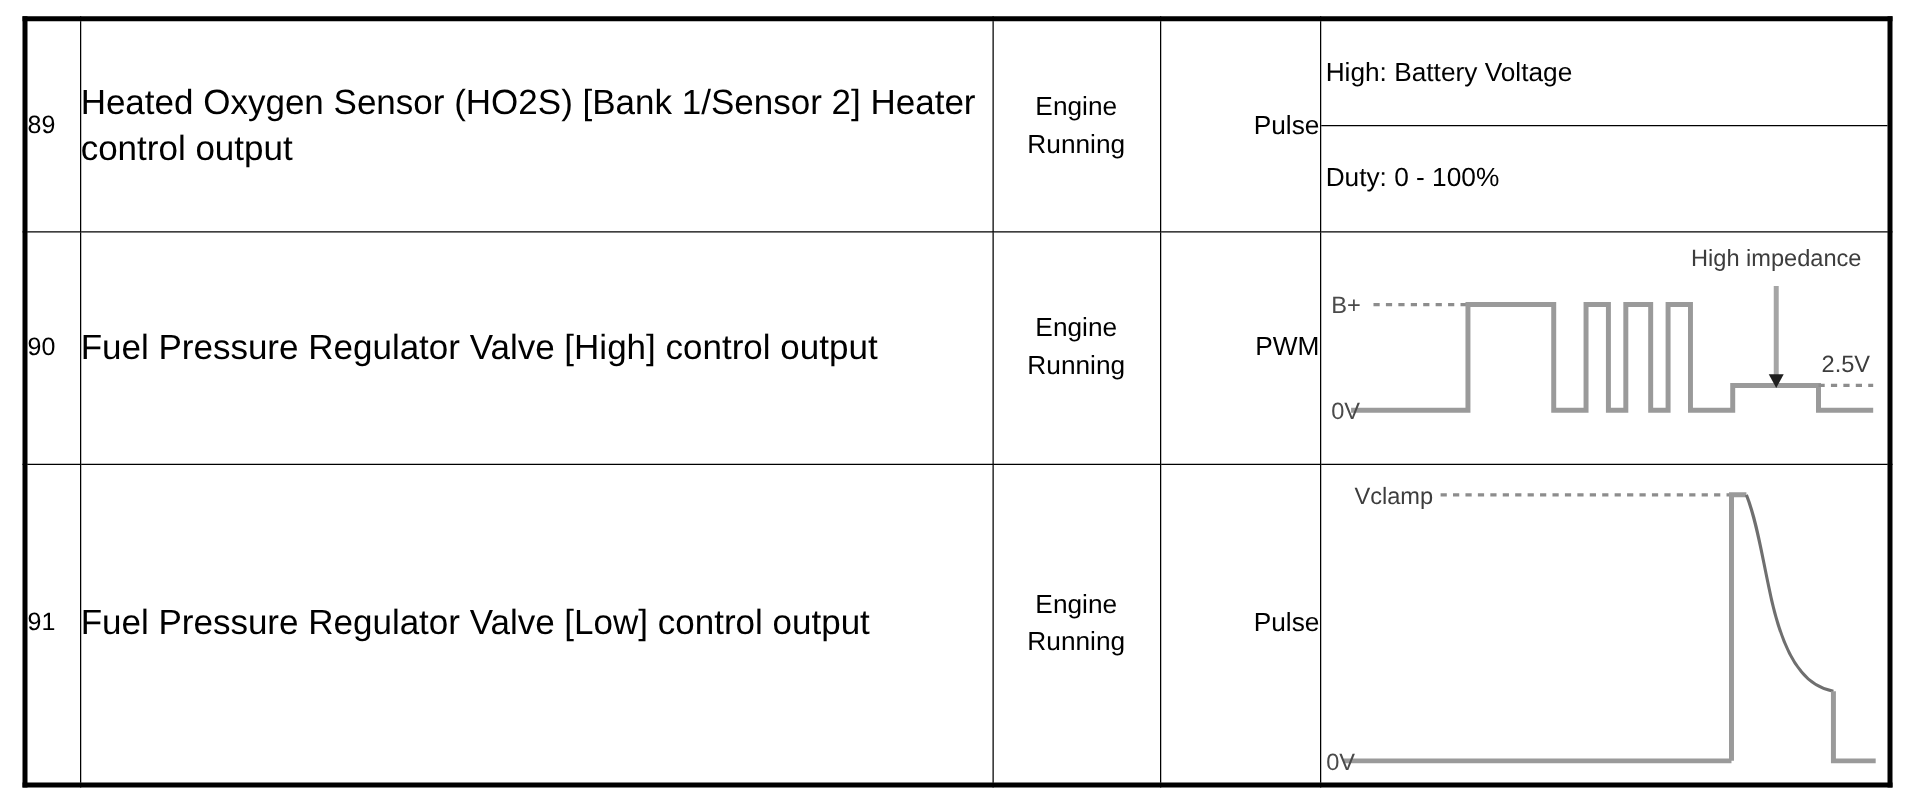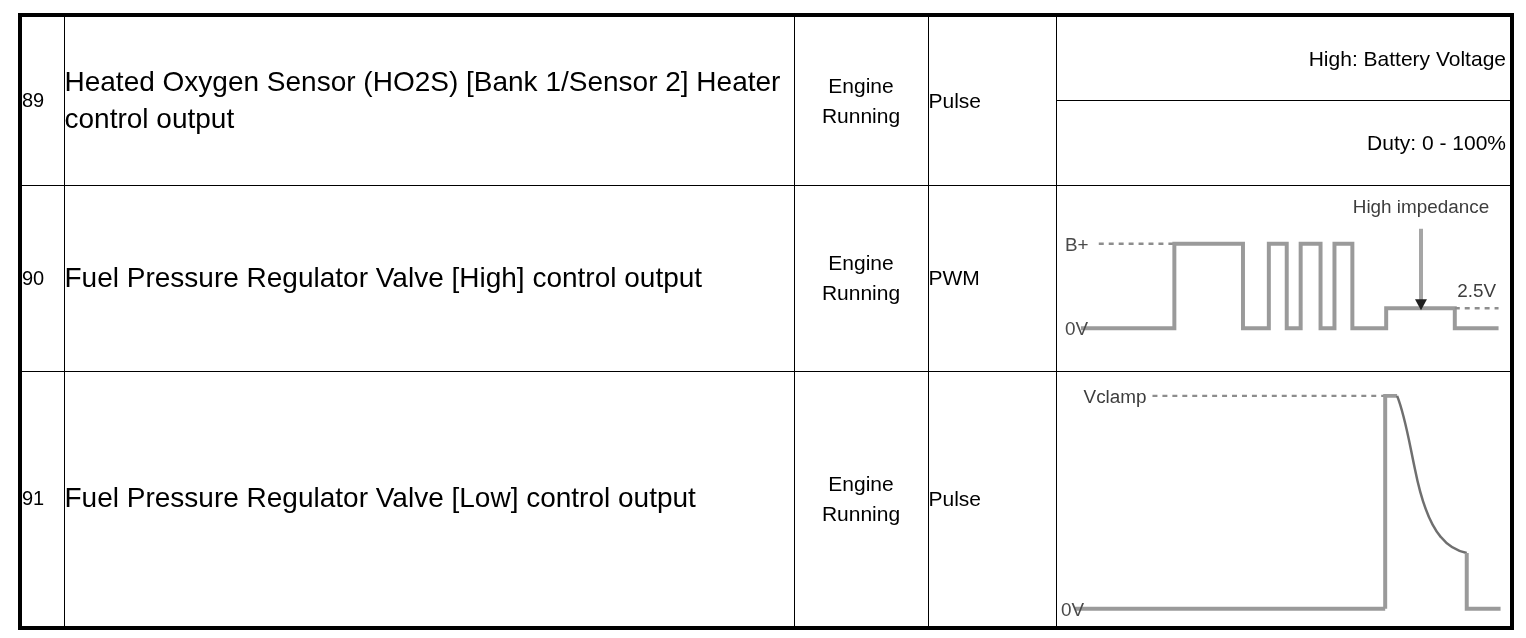--- a/index.html
+++ b/index.html
@@ -59,37 +59,37 @@
     font-size: 28px;
     line-height: 1.32;
     padding: 0 10px 0 12px;
   }
   .cell-cond {
     text-align: center;
     font-size: 21px;
     line-height: 1.42;
   }
   .cell-type {
-    text-align: left;
+    text-align: right;
     font-size: 21px;
     line-height: 1.3;
   }
 
   
   .spec-cell { padding: 0; vertical-align: top; }
   .spec-list {
     width: 100%;
     height: 100%;
     border-collapse: collapse;
     table-layout: fixed;
   }
   .spec-list td {
     border: 0;
     border-bottom: 1px solid #000000;
-    text-align: right;
+    text-align: left;
     font-size: 21px;
     line-height: 1.2;
     height: 41px;
     padding: 0 4px;
     white-space: nowrap;
     margin-top: 12px;
   }
   .spec-list tr:last-child td { border-bottom: 0; }
 
   

